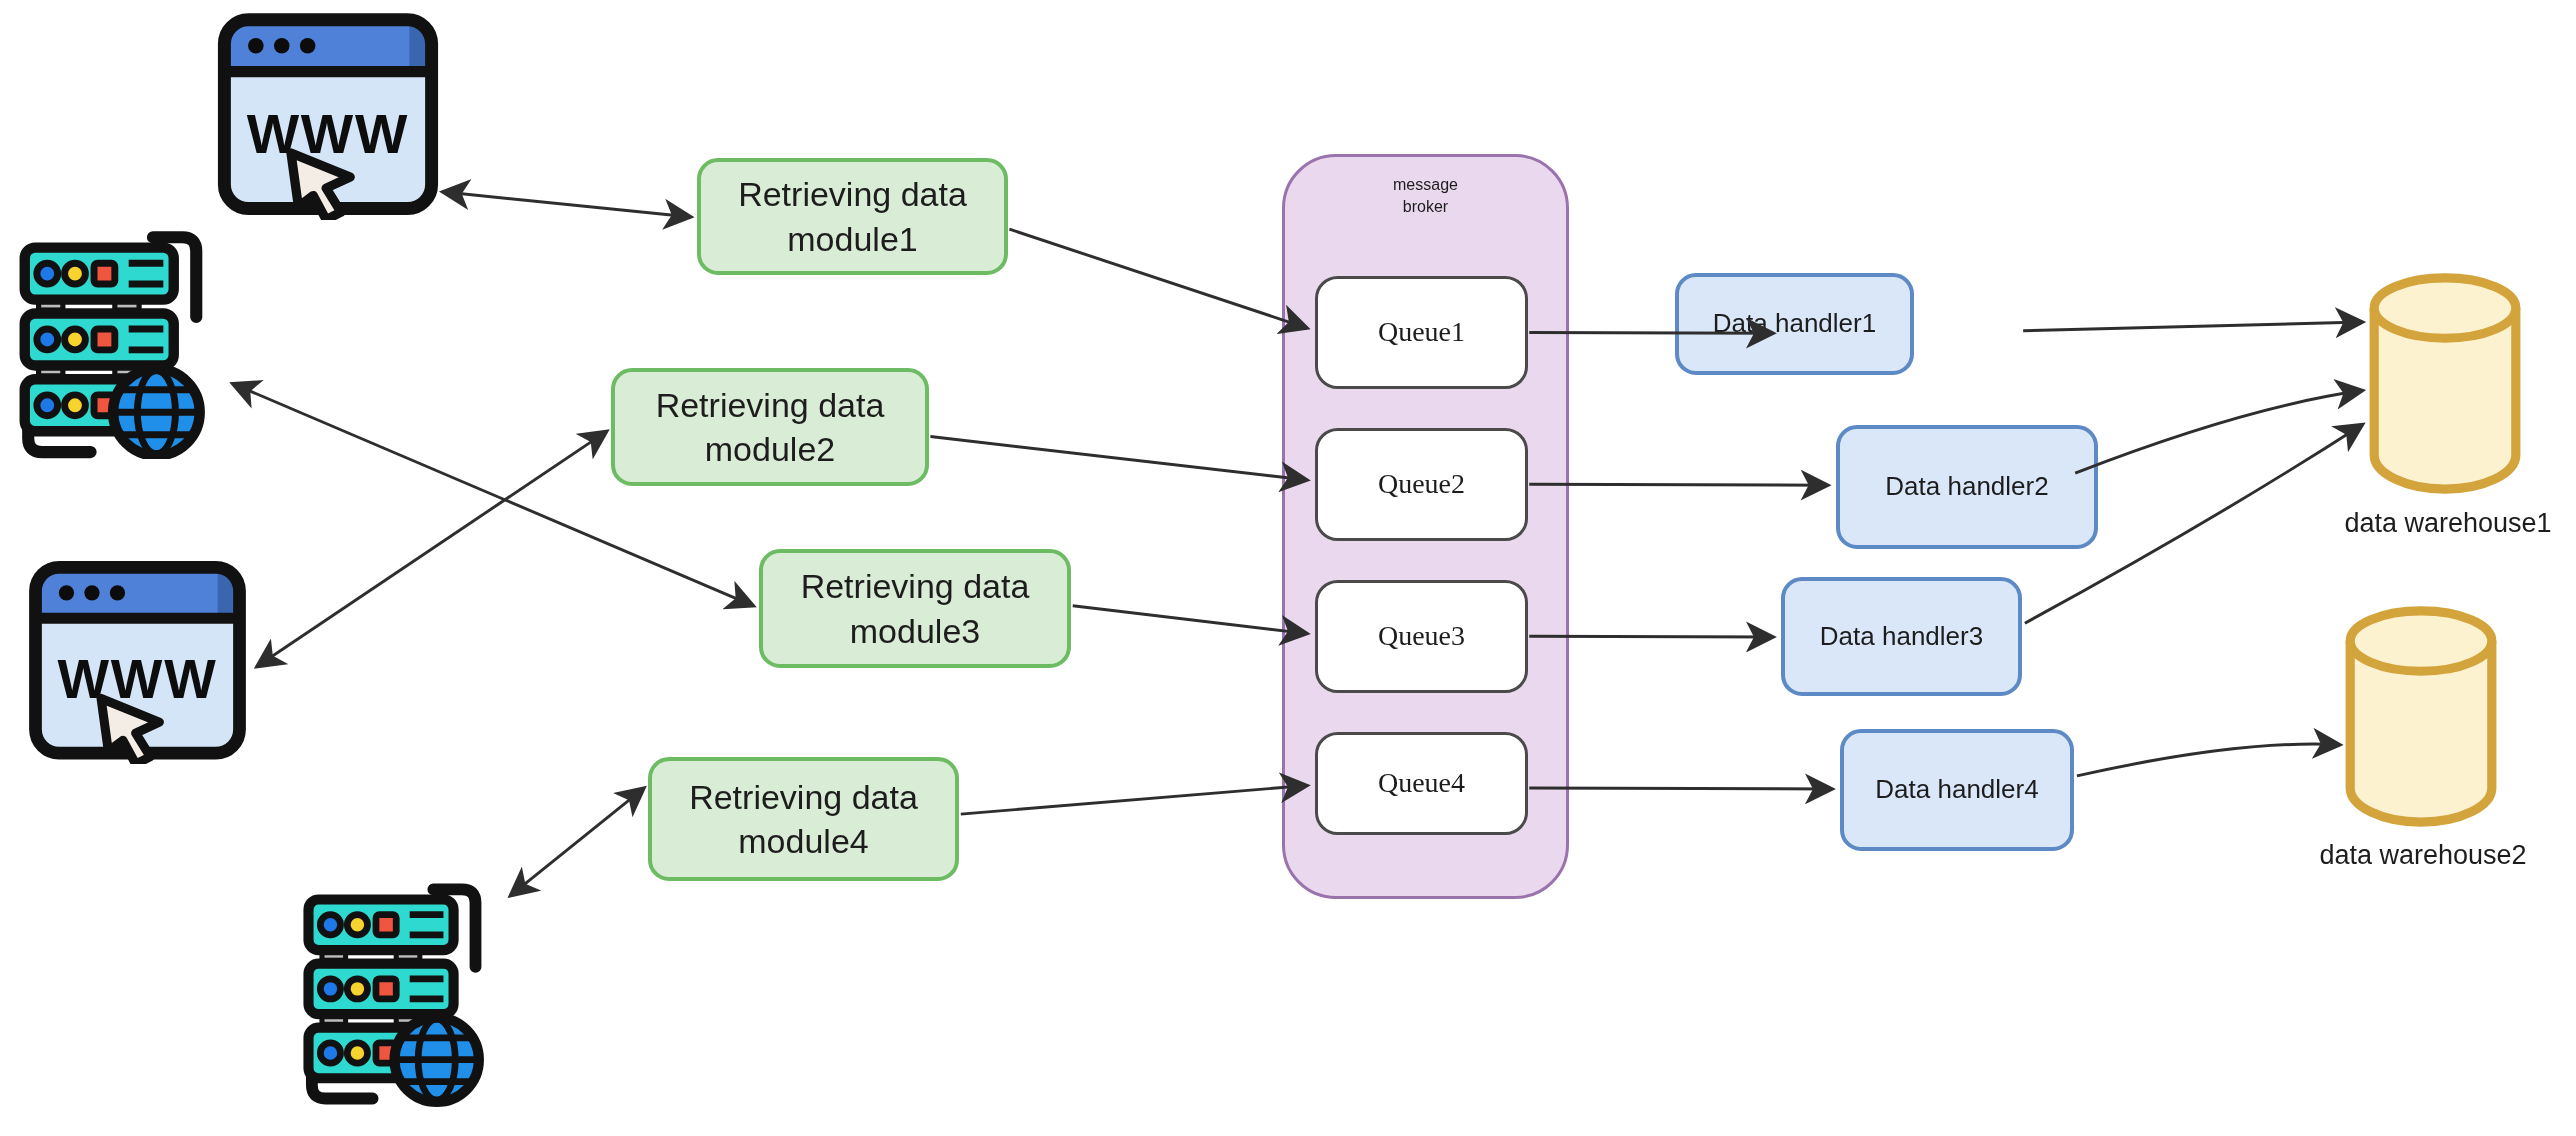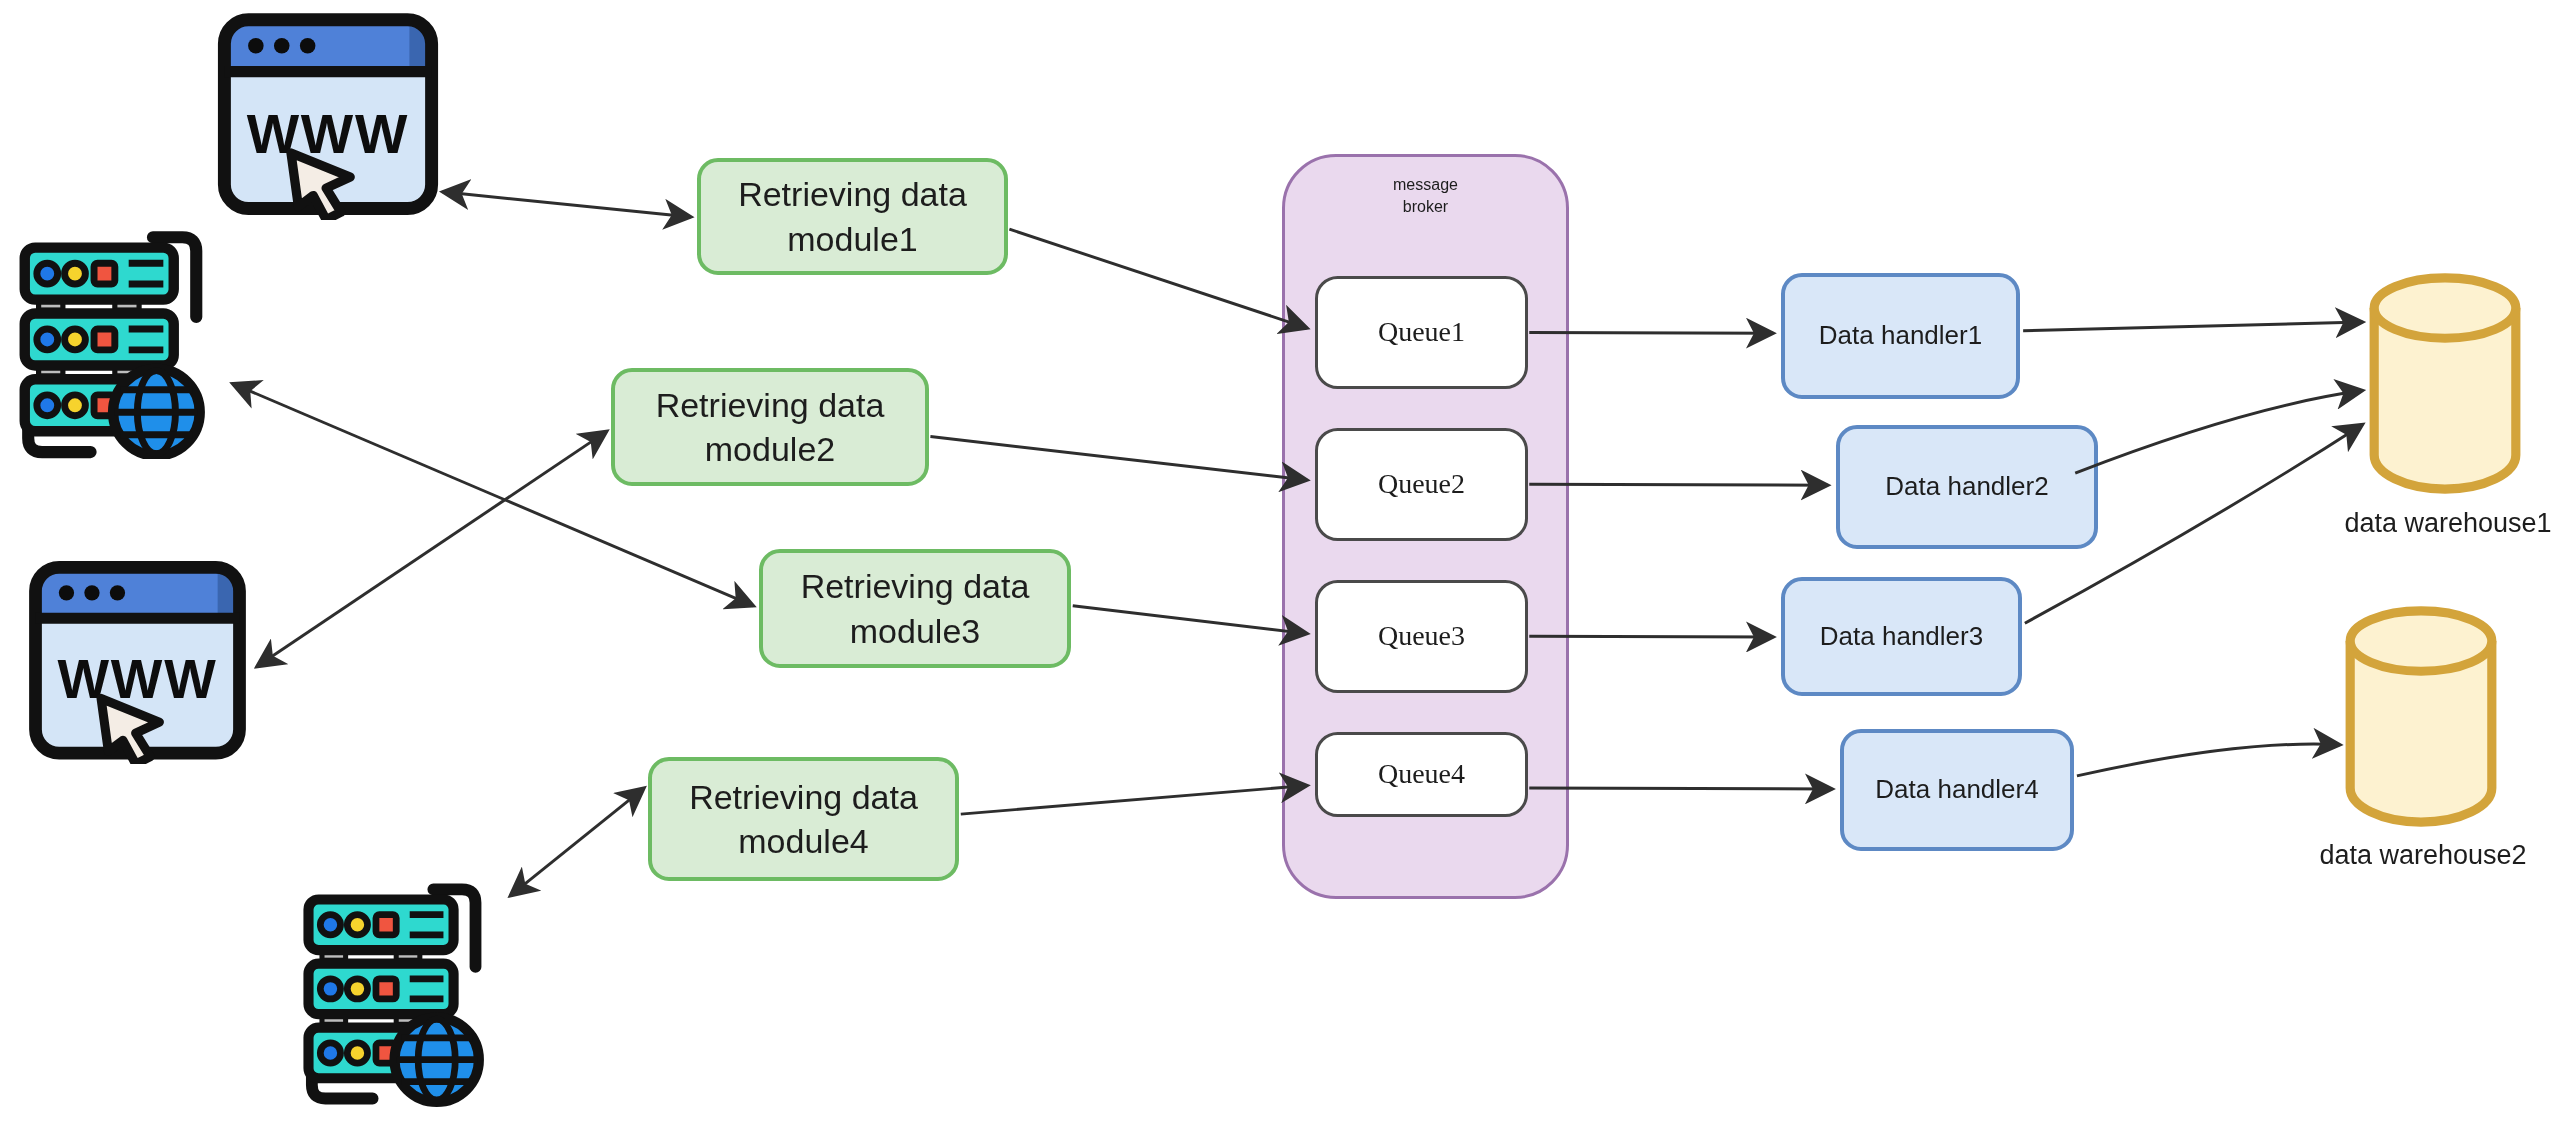--- a/index.html
+++ b/index.html
@@ -166,23 +166,23 @@
   <div class="node module" style="left:648px;top:757px;width:311px;height:124px">Retrieving data
 module4</div>
 
   <div class="broker" style="left:1282px;top:154px;width:287px;height:745px"></div>
   <div class="broker-title" style="left:1282px;top:174px;width:287px">message
 broker</div>
 
   <div class="node queue" style="left:1315px;top:276px;width:213px;height:113px">Queue1</div>
   <div class="node queue" style="left:1315px;top:428px;width:213px;height:113px">Queue2</div>
   <div class="node queue" style="left:1315px;top:580px;width:213px;height:113px">Queue3</div>
-  <div class="node queue" style="left:1315px;top:732px;width:213px;height:85px">Queue4</div>
-
-  <div class="node handler" style="left:1781px;top:273px;width:239px;height:126px">Data handler1</div>
+  <div class="node queue" style="left:1315px;top:732px;width:213px;height:103px">Queue4</div>
+
+  <div class="node handler" style="left:1675px;top:273px;width:239px;height:102px">Data handler1</div>
   <div class="node handler" style="left:1836px;top:425px;width:262px;height:124px">Data handler2</div>
   <div class="node handler" style="left:1781px;top:577px;width:241px;height:119px">Data handler3</div>
   <div class="node handler" style="left:1840px;top:729px;width:234px;height:122px">Data handler4</div>
 
   <svg class="icon" style="left:2365px;top:265px" width="160" height="233" viewBox="0 0 122 172">
     <path class="cyl-body" d="M7,30 L7,142 C7,156 31,168 61,168 C91,168 115,156 115,142 L115,30"></path>
     <ellipse class="cyl-body" cx="61" cy="30" rx="54" ry="23"></ellipse>
   </svg>
   <div class="wh-label" style="left:2309px;top:508px;width:278px">data warehouse1</div>
 

